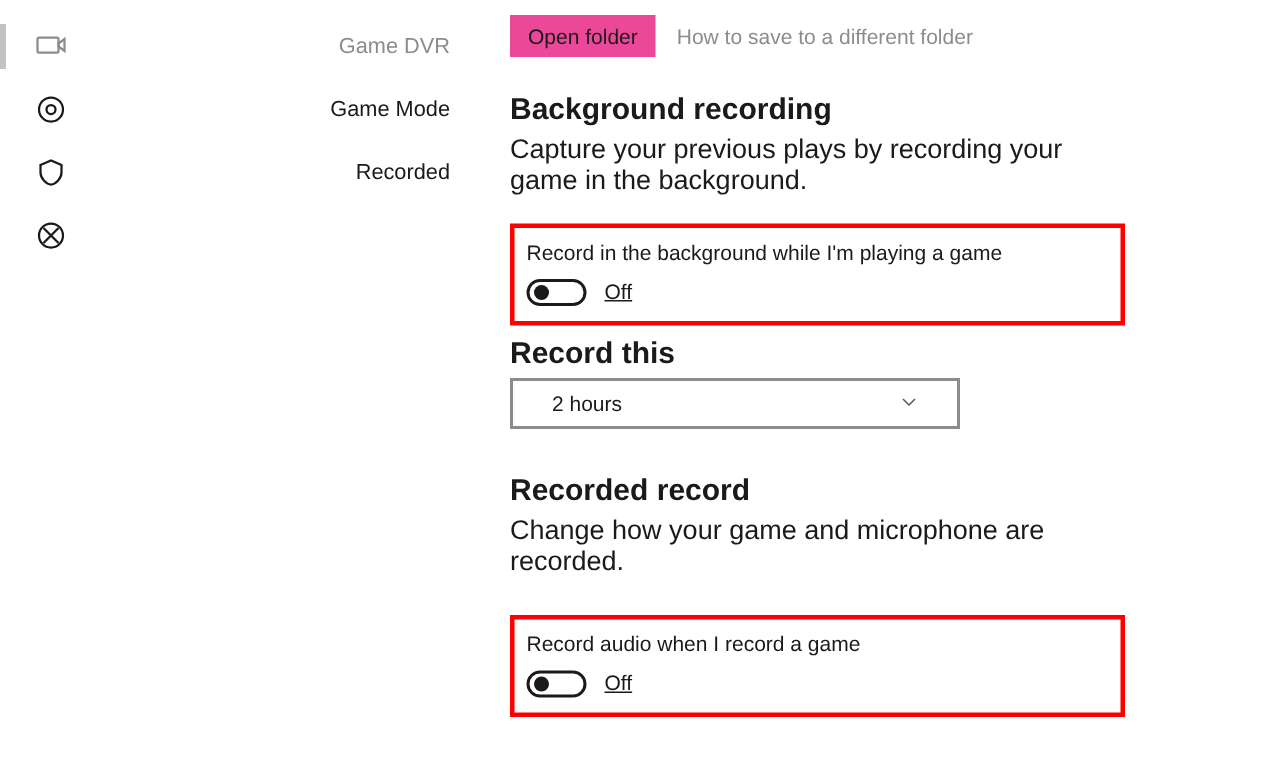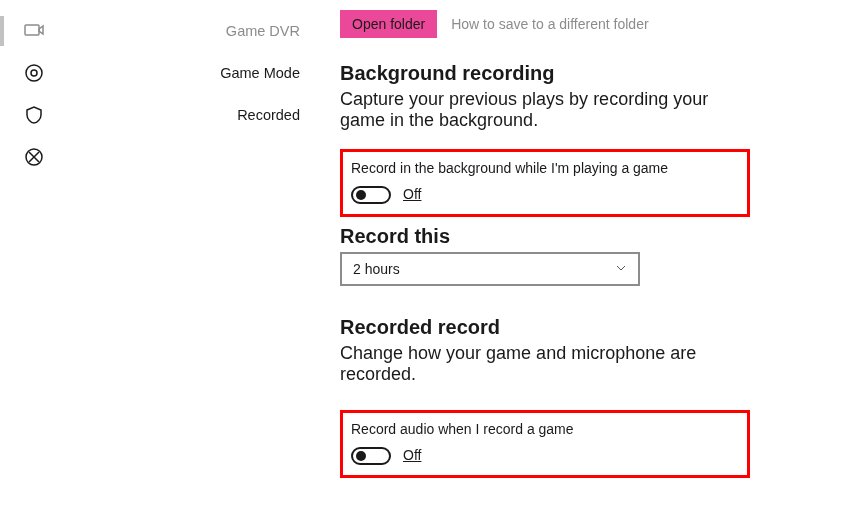--- a/index.html
+++ b/index.html
@@ -107,21 +107,21 @@
   }
   .toggle-state { font-size: 14px; }
   .impact-note { font-size: 14px; margin: 8px 0 22px 2px; }
   .dropdown {
     width: 300px;
     height: 34px;
     border: 2px solid #8c8c8c;
     display: flex;
     align-items: center;
     justify-content: space-between;
-    padding: 0 11px;
+    padding: 0 26px;
     font-size: 14px;
     margin-bottom: 30px;
   }
   .chevron { display:inline-block; }
   .field-label { font-size: 14px; margin: 0 0 6px 0; }
 </style>
 </head>
 <body>
 
 <div class="app">

